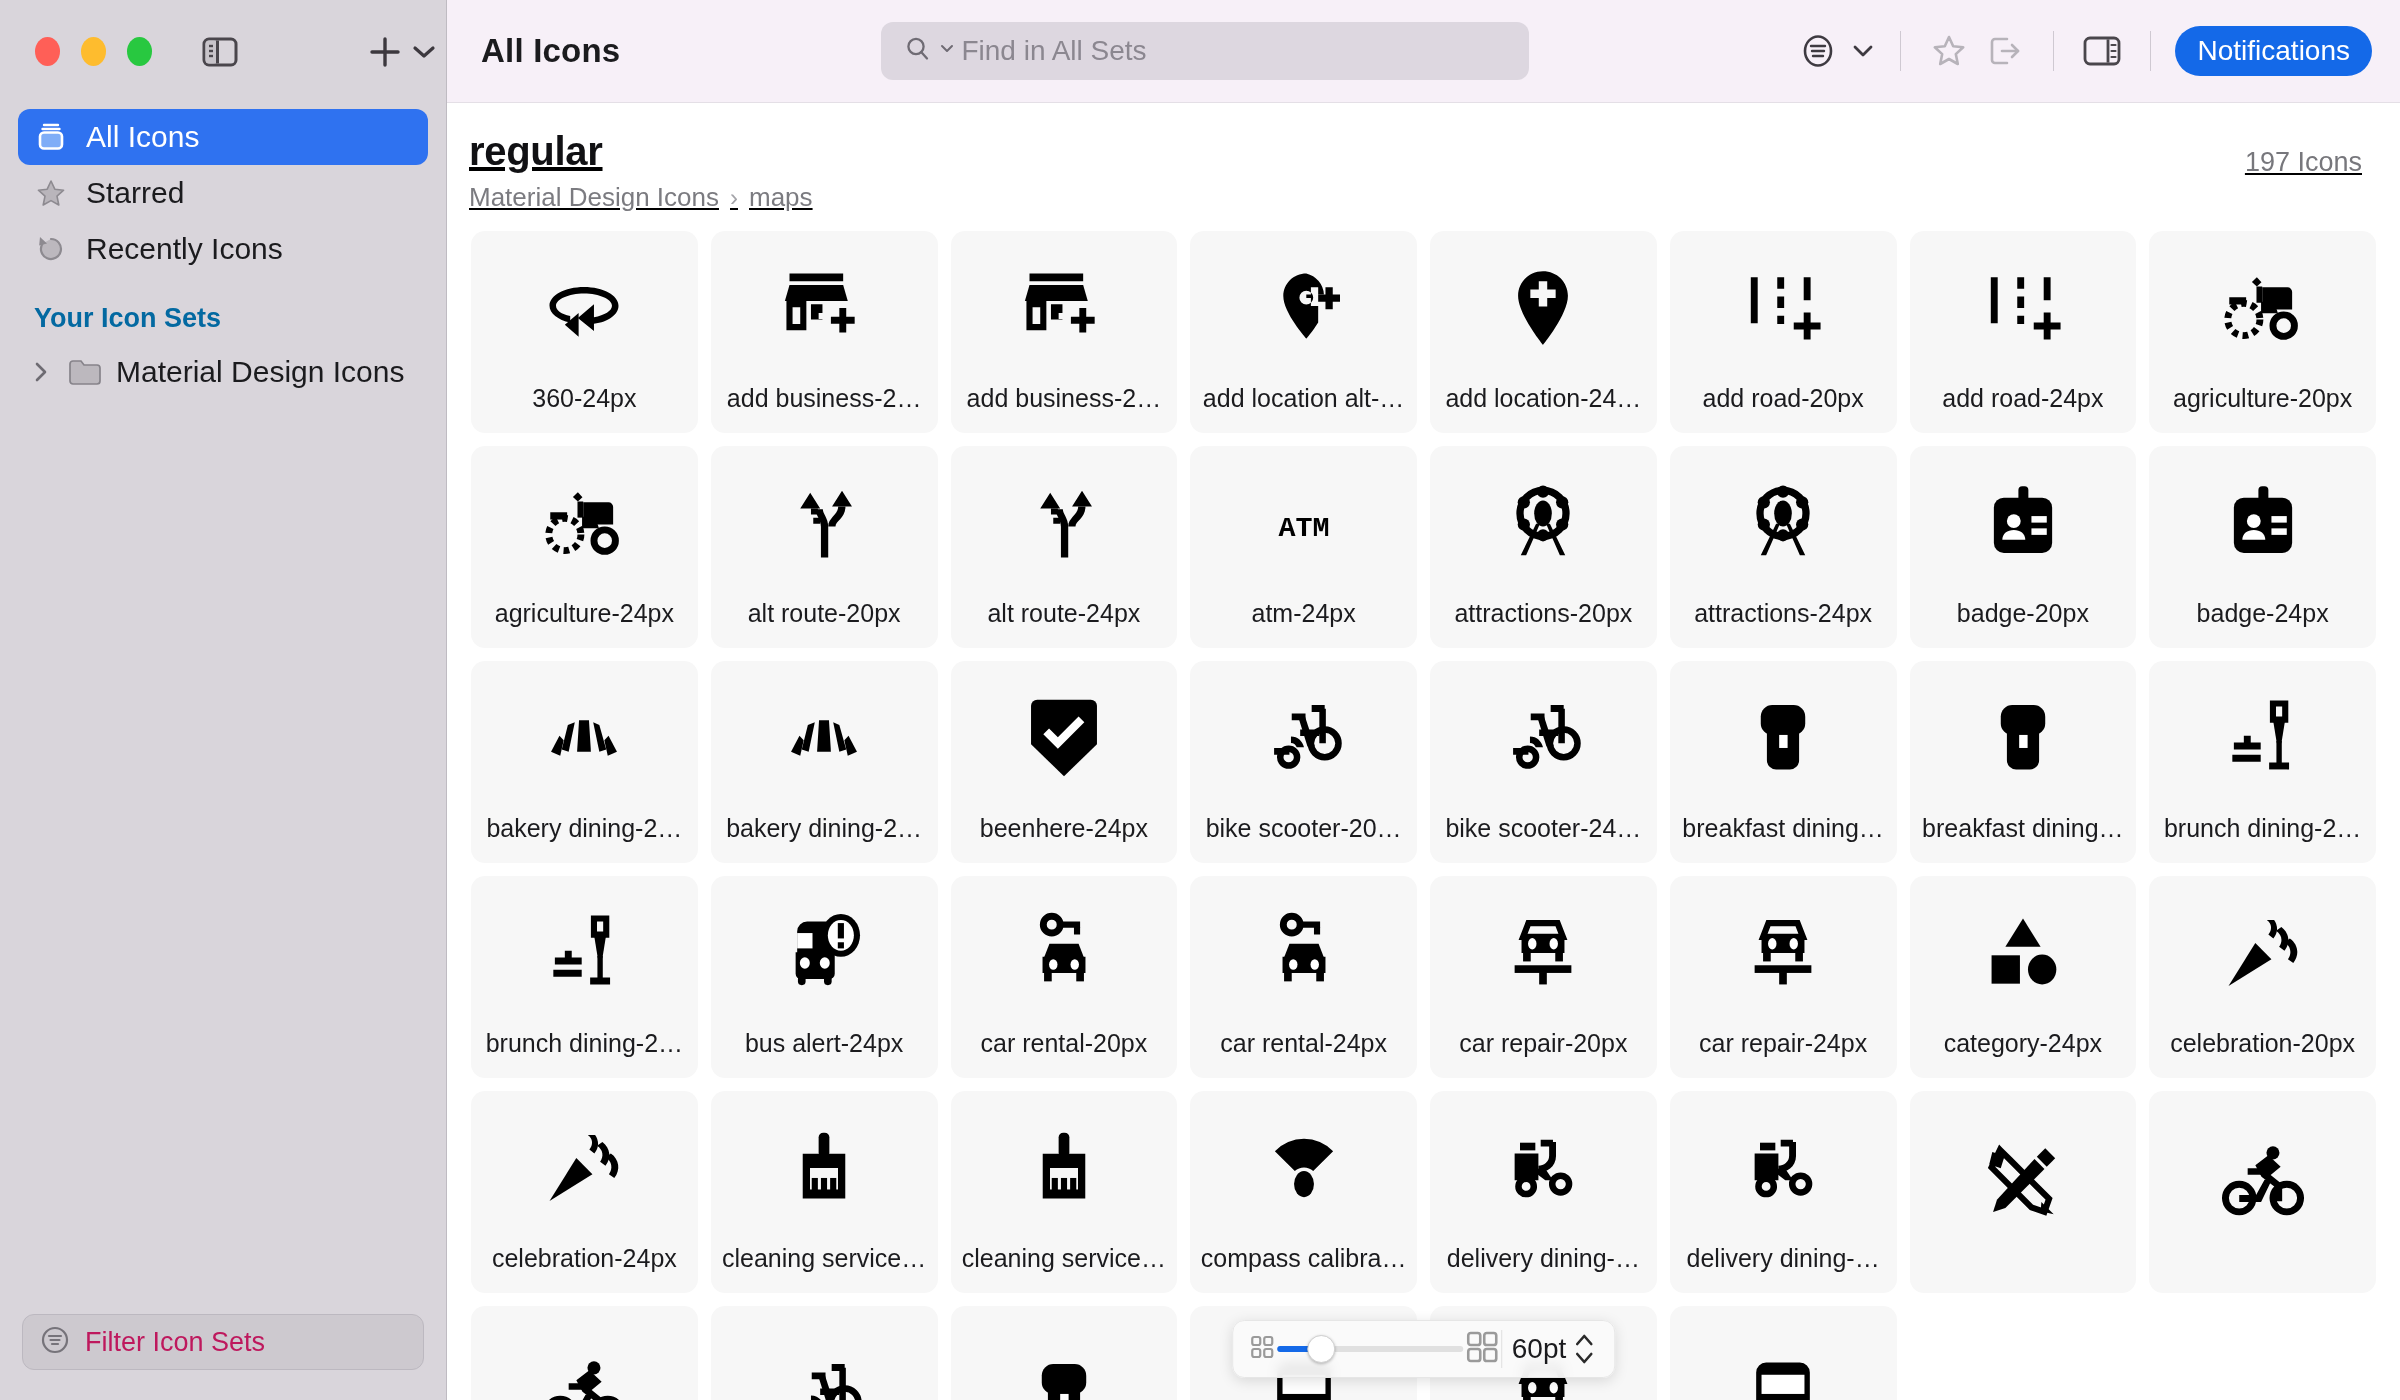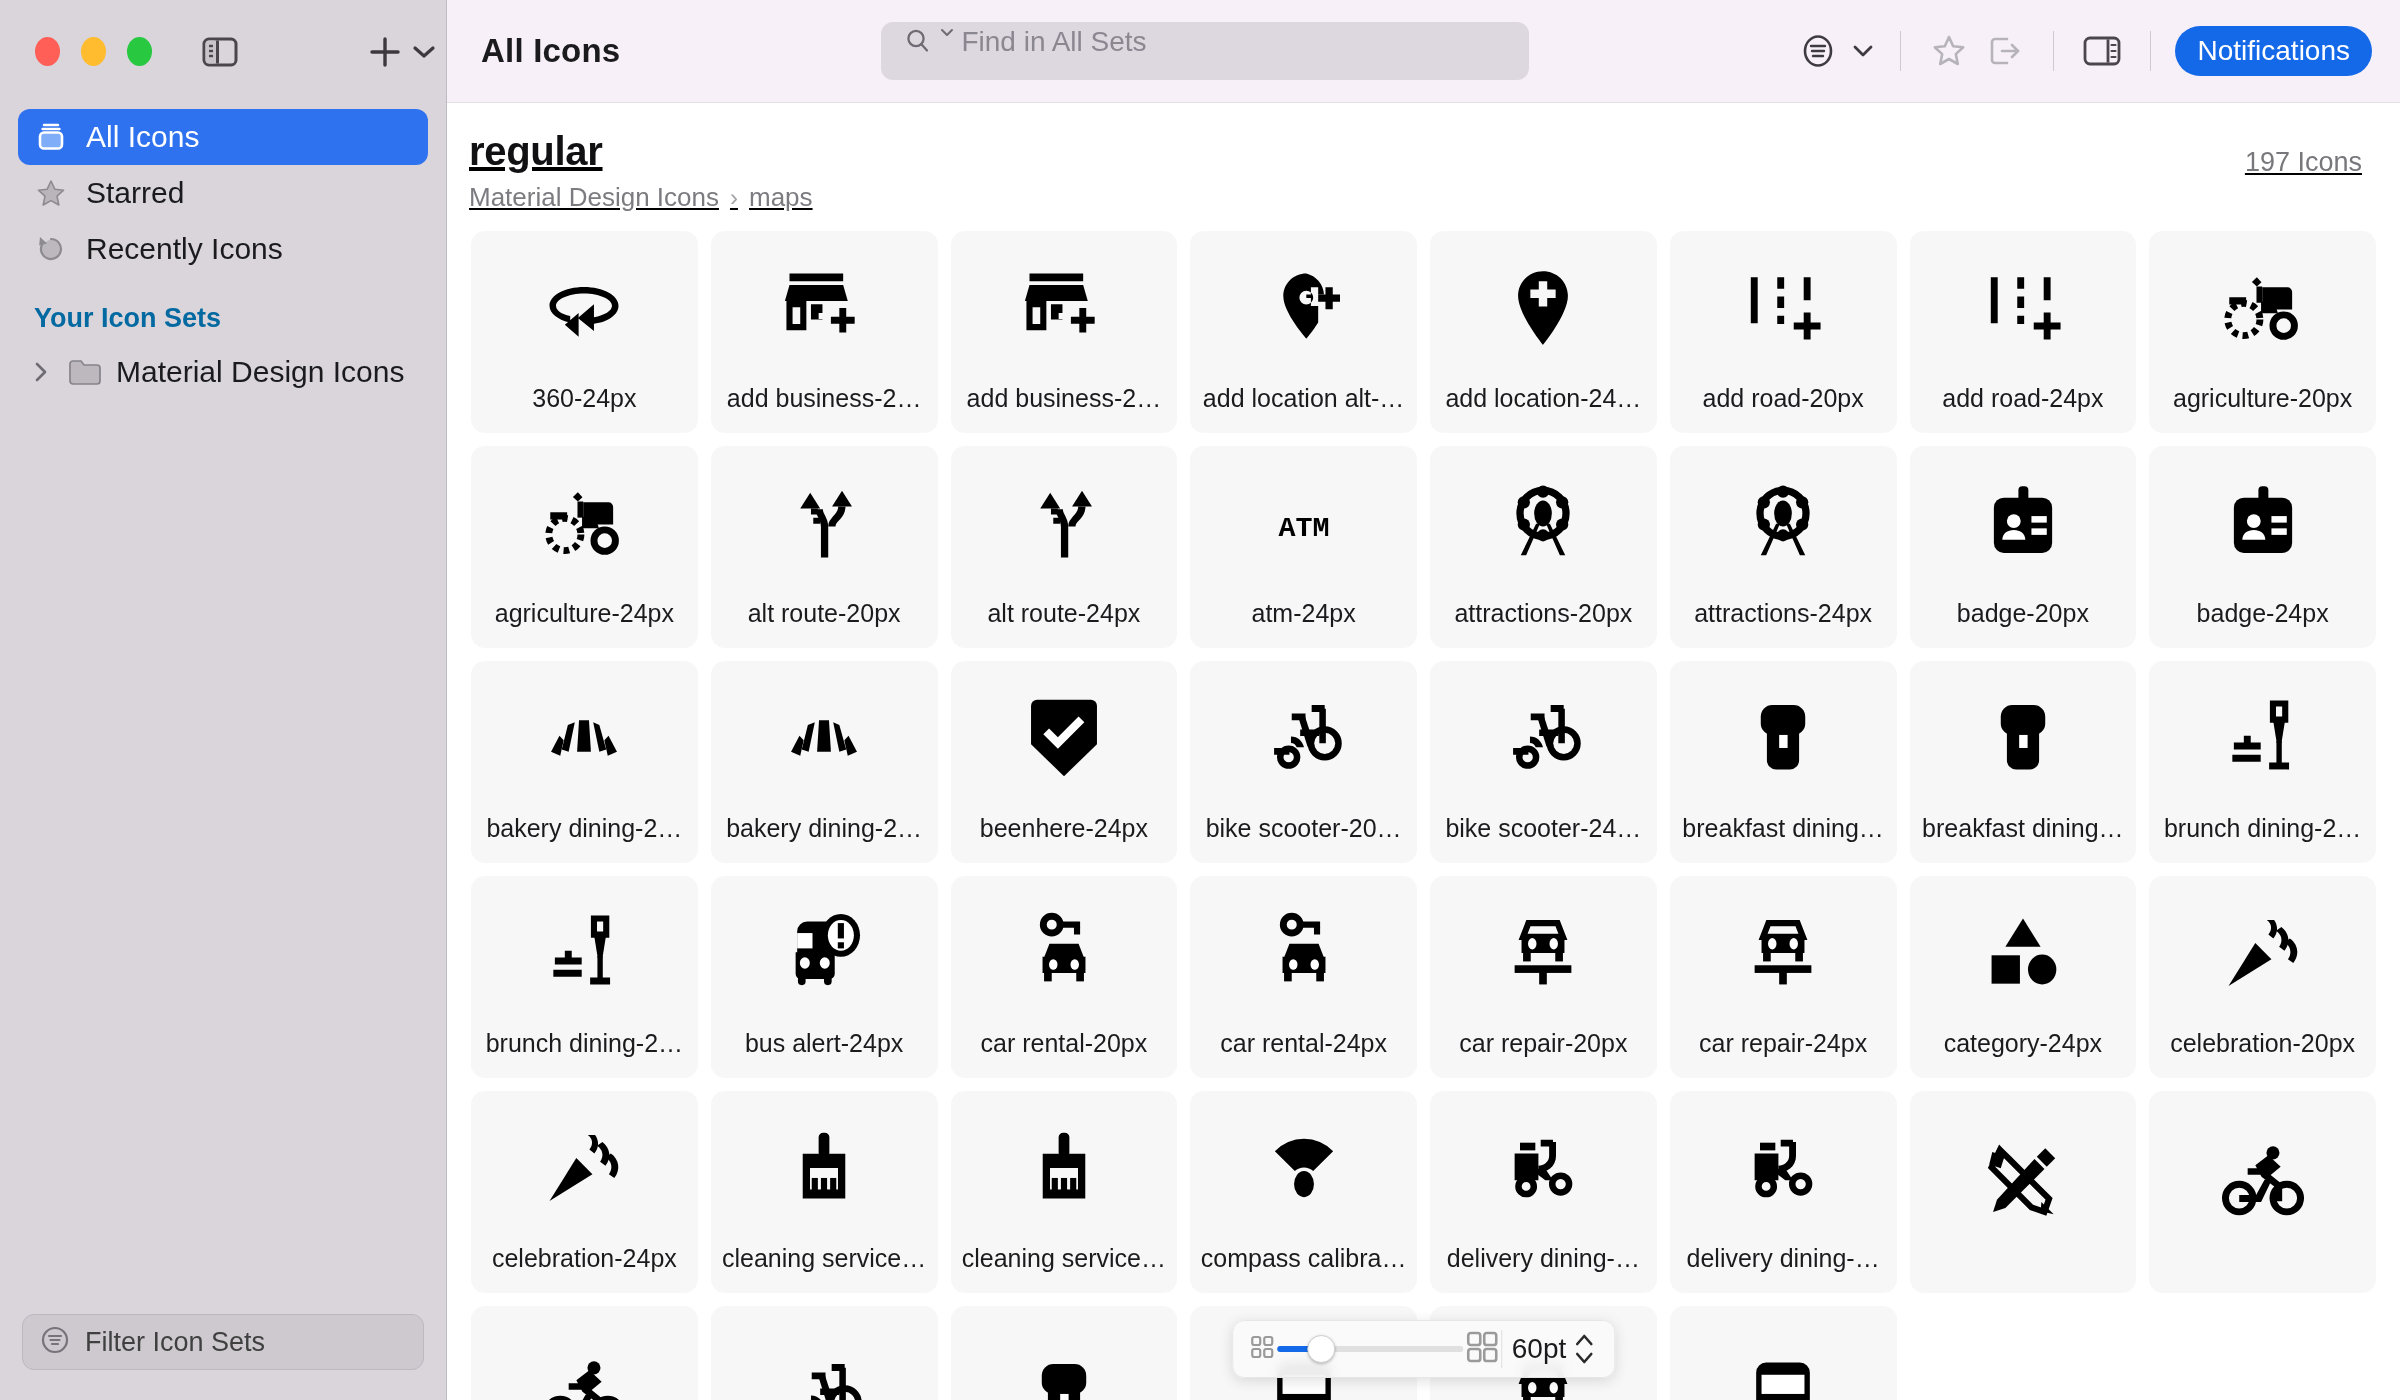--- a/index.html
+++ b/index.html
@@ -62,21 +62,21 @@
     cursor: default;
   }
   .disclosure { width: 26px; height: 26px; display:flex; align-items:center; justify-content:center; flex:0 0 26px;}
   .sidebar-spacer { flex: 1 1 auto; }
   .filter-box {
     margin: 0 22px 30px 22px;
     height: 56px; border-radius: 12px;
     background: #cdc9cf; border: 1px solid #bcb8c0;
     display: flex; align-items: center; gap: 14px; padding: 0 16px;
   }
-  .filter-box .ph { font-size: 27px; color: #404040; }
+  .filter-box .ph { font-size: 27px; color: #be185d; }
 
   
   .main {
     flex: 1 1 auto; height: 1400px;
     display: flex; flex-direction: column;
     background: #ffffff;
     position: relative;
     overflow: hidden;
   }
   .toolbar {
@@ -85,22 +85,22 @@
     border-bottom: 1px solid #e4dfe6;
     display: flex; align-items: center;
     padding: 0 28px 0 34px;
     gap: 0;
   }
   .toolbar-title { font-size: 33px; font-weight: 600; color: #1b1b1e; letter-spacing: .2px; }
   .search-wrap { flex: 1 1 auto; display: flex; justify-content: center; }
   .search-field {
     width: 648px; height: 58px; border-radius: 12px;
     background: #ddd7e0;
-    display: flex; gap: 6px;
-    padding: 4px 22px;
+    display: flex; align-items: center; gap: 6px;
+    padding: 14px 22px;
   }
   .search-field .ph { font-size: 28px; color: #8b8790; }
   .tb-right { display: flex; align-items: center; gap: 0; }
   .tb-btn {
     width: 56px; height: 56px; display:flex; align-items:center; justify-content:center;
     cursor: default;
   }
   .tb-sep { width: 1px; height: 40px; background: #cfc9d2; margin: 0 20px; }
   .notif-btn {
     background: #1469e8; color: #fff;

